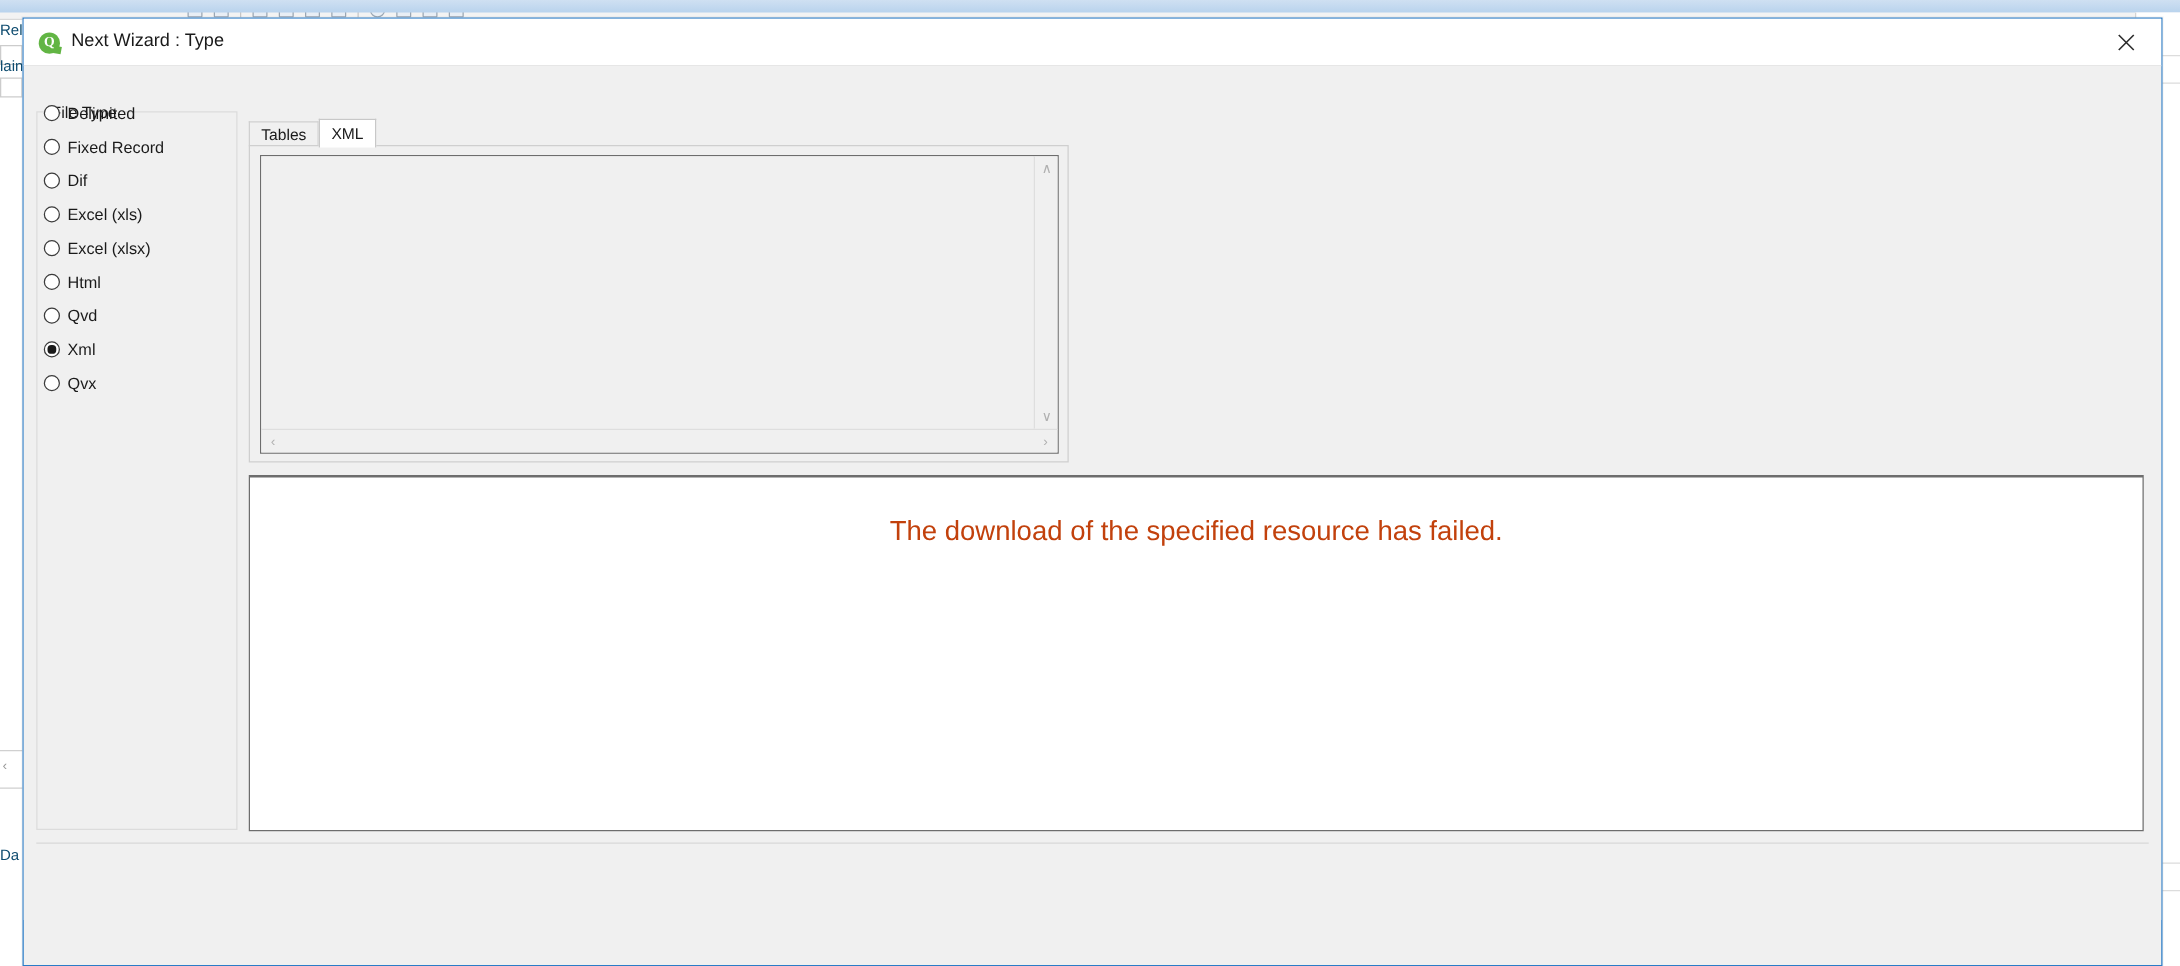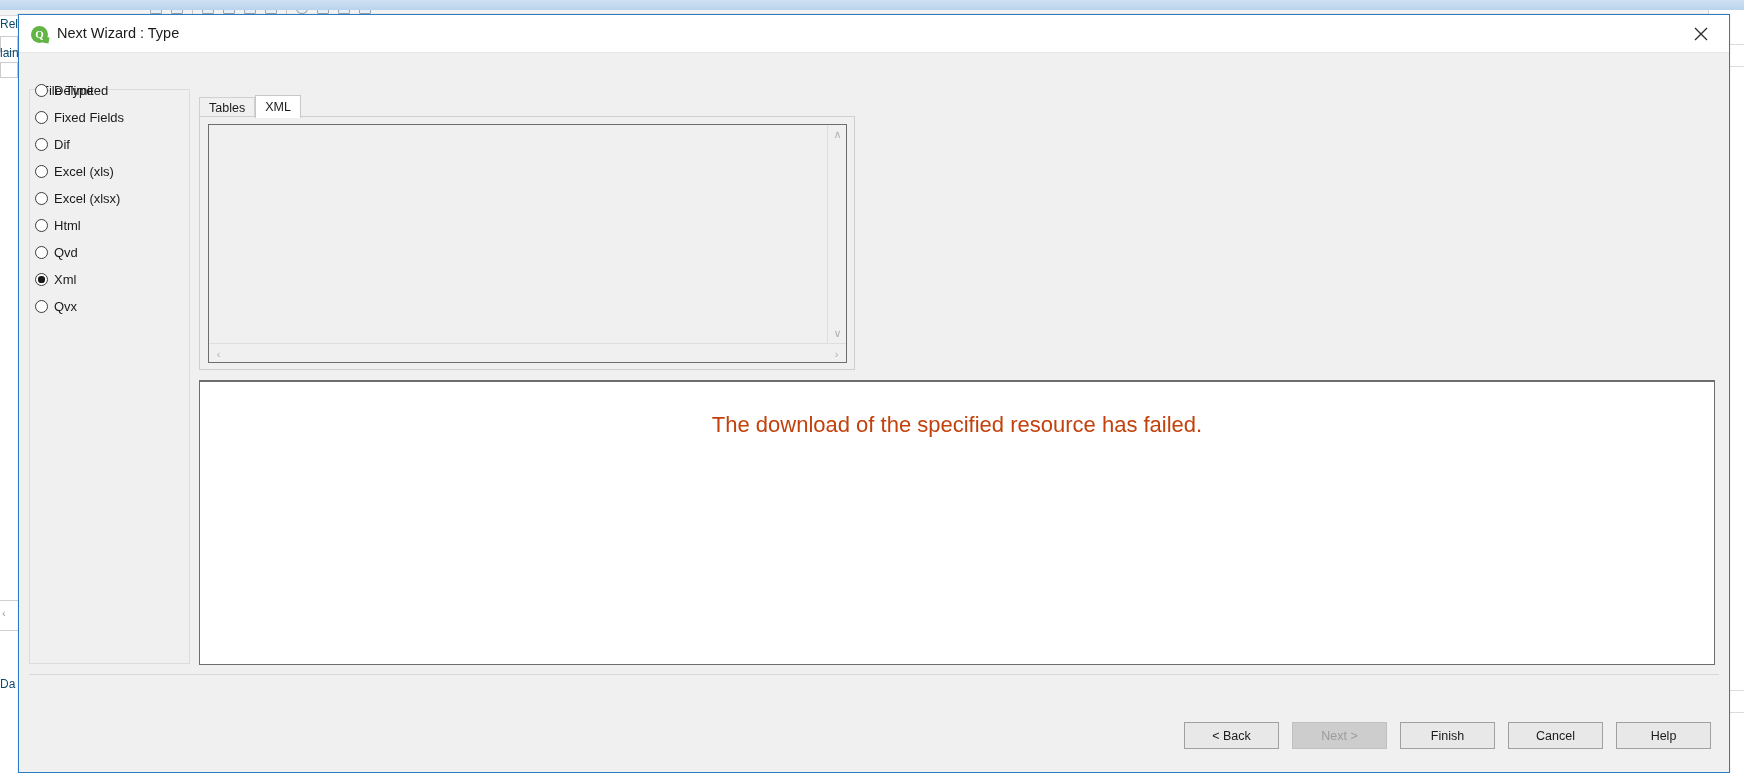--- a/index.html
+++ b/index.html
@@ -330,21 +330,21 @@
 
     <fieldset class="group-filetype"></fieldset>
     <div class="group-legend">File Type</div>
     <div class="radio-list">
       <div class="radio-row">
         <span class="radio-mark"></span>
         <span class="radio-label">Delimited</span>
       </div>
       <div class="radio-row">
         <span class="radio-mark"></span>
-        <span class="radio-label">Fixed Fields</span>
+        <span class="radio-label">Fixed Record</span>
       </div>
       <div class="radio-row">
         <span class="radio-mark"></span>
         <span class="radio-label">Dif</span>
       </div>
       <div class="radio-row">
         <span class="radio-mark"></span>
         <span class="radio-label">Excel (xls)</span>
       </div>
       <div class="radio-row">
@@ -390,22 +390,13 @@
     </div>
 
 
     <div class="preview">
       <div class="preview-msg">The download of the specified resource has failed.</div>
     </div>
 
     <div class="footer-sep"></div>
   </div>
 
-  <div class="footer">
-    <div class="btn-row">
-      <div class="btn">&lt; Back</div>
-      <div class="btn disabled">Next &gt;</div>
-      <div class="btn">Finish</div>
-      <div class="btn">Cancel</div>
-      <div class="btn">Help</div>
-    </div>
-  </div>
 </div>
 
 </body></html>

